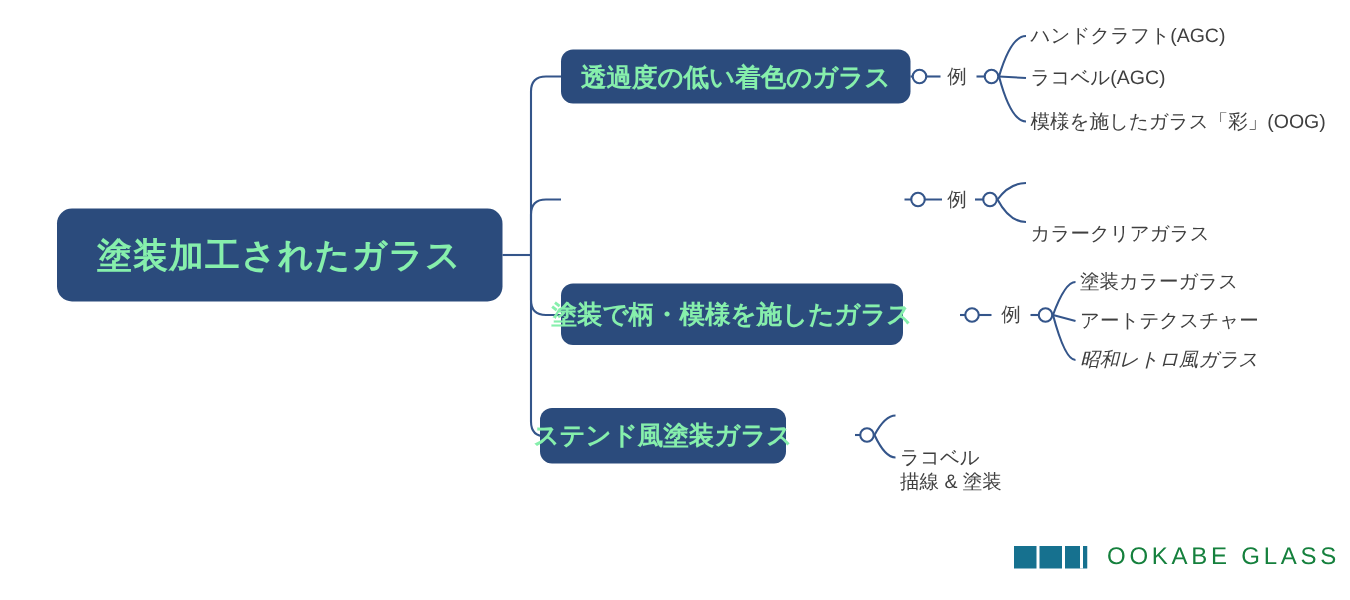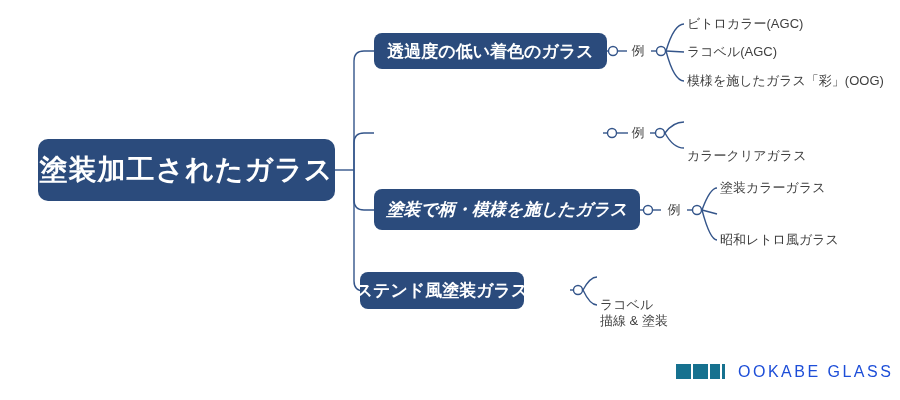--- a/index.html
+++ b/index.html
@@ -6,29 +6,29 @@
   body{
     width:900px;height:400px;position:relative;background:#ffffff;
     font-family:"Liberation Sans","DejaVu Sans",sans-serif;
     overflow:hidden;
   }
   .stage{position:absolute;inset:0;width:900px;height:400px;}
   svg.connectors{position:absolute;left:0;top:0;}
   .node{
     position:absolute;
     background:#2b4b7c;
-    color:#ffffff;
+    color:#86efac;
     font-weight:bold;
     display:flex;align-items:center;justify-content:center;
     box-sizing:border-box;
     white-space:nowrap;
   }
   .root-node{
     border-radius:10px;
-    font-size:28px;
+    font-size:23px;
     letter-spacing:1px;
   }
   .branch-node{
     border-radius:8px;
     font-size:17px;
   }
   .example-label{
     position:absolute;
     transform:translate(-50%,-50%);
     font-size:13px;
@@ -44,21 +44,21 @@
   }
   .logo{
     position:absolute;
     left:676px;top:363px;
     display:flex;align-items:center;
   }
   .logo-text{
     margin-left:13px;
     font-size:16px;
     letter-spacing:2.5px;
-    color:#1d4ed8;
+    color:#15803d;
     white-space:nowrap;
   }
 </style>
 </head>
 <body>
 
 <div class="stage">
 
   <svg class="connectors" width="900" height="400" viewBox="0 0 900 400">
     <g fill="none" stroke="#34558a" stroke-width="1.4">
@@ -97,35 +97,36 @@
       <circle cx="660" cy="133" r="4.5"></circle>
       <circle cx="648" cy="210" r="4.5"></circle>
       <circle cx="697" cy="210" r="4.5"></circle>
       <circle cx="578" cy="290" r="4.5"></circle>
     </g>
   </svg>
 
   <div class="node root-node" style="left:38px;top:139px;width:297px;height:62px;">塗装加工されたガラス</div>
 
   <div class="node branch-node" style="left:374px;top:33px;width:233px;height:36px;">透過度の低い着色のガラス</div>
-  <div class="node branch-node" style="left:374px;top:189px;width:266px;height:41px;font-style:italic;">塗装で柄・模様を施したガラス</div>
+  <div class="node branch-node" style="left:374px;top:189px;width:228px;height:41px;">塗装で柄・模様を施したガラス</div>
   <div class="node branch-node" style="left:360px;top:272px;width:164px;height:37px;">ステンド風塗装ガラス</div>
 
   <div class="example-label" style="left:638px;top:51px;">例</div>
   <div class="example-label" style="left:638px;top:133px;">例</div>
   <div class="example-label" style="left:674px;top:210px;">例</div>
 
-  <div class="leaf-label" style="left:687px;top:24px;">ビトロカラー(AGC)</div>
+  <div class="leaf-label" style="left:687px;top:24px;">ハンドクラフト(AGC)</div>
   <div class="leaf-label" style="left:687px;top:52px;">ラコベル(AGC)</div>
   <div class="leaf-label" style="left:687px;top:81px;">模様を施したガラス「彩」(OOG)</div>
 
   <div class="leaf-label" style="left:687px;top:122px;margin-top:34px;">カラークリアガラス</div>
 
   <div class="leaf-label" style="left:720px;top:188px;">塗装カラーガラス</div>
-  <div class="leaf-label" style="left:720px;top:240px;">昭和レトロ風ガラス</div>
+  <div class="leaf-label" style="left:720px;top:214px;">アートテクスチャー</div>
+  <div class="leaf-label" style="left:720px;top:240px;font-style:italic;">昭和レトロ風ガラス</div>
 
   <div class="leaf-label" style="left:600px;top:277px;margin-top:44px;">描線 &amp; 塗装</div>
   <div class="leaf-label" style="left:600px;top:305px;">ラコベル</div>
 
   <div class="logo">
     <svg width="49" height="16" viewBox="0 0 49 16">
       <rect x="0" y="0" width="15" height="15" fill="#16718f"></rect>
       <rect x="17" y="0" width="15" height="15" fill="#16718f"></rect>
       <rect x="34" y="0" width="15" height="15" fill="#16718f"></rect>
       <rect x="44" y="0" width="2" height="15" fill="#ffffff"></rect>

